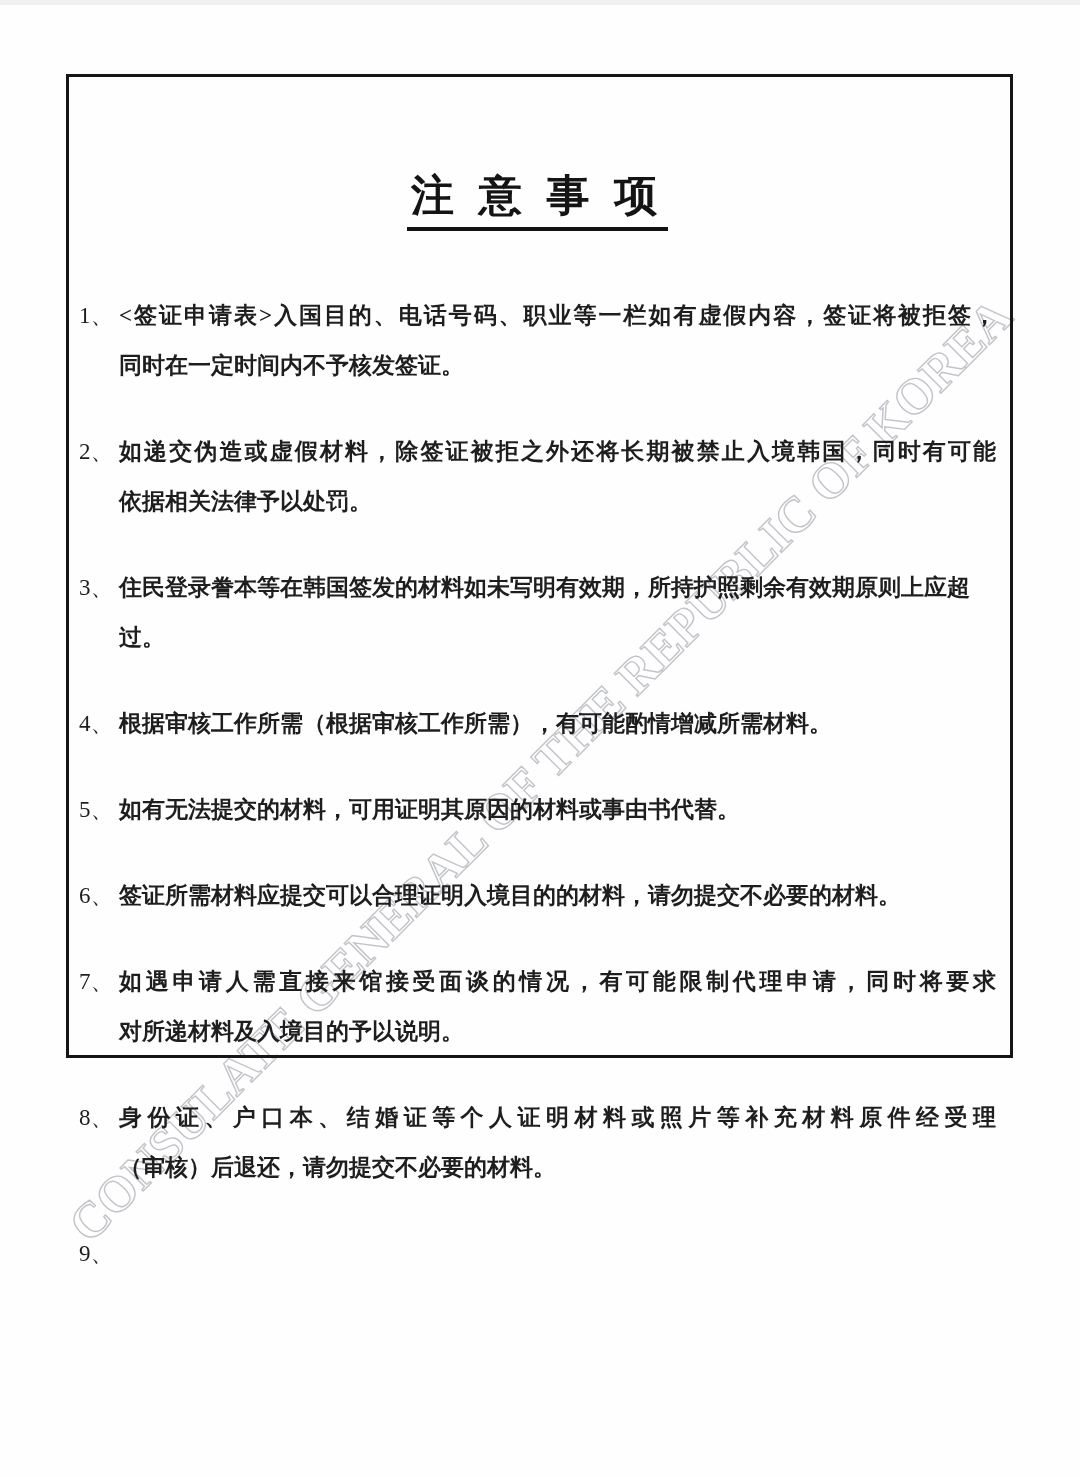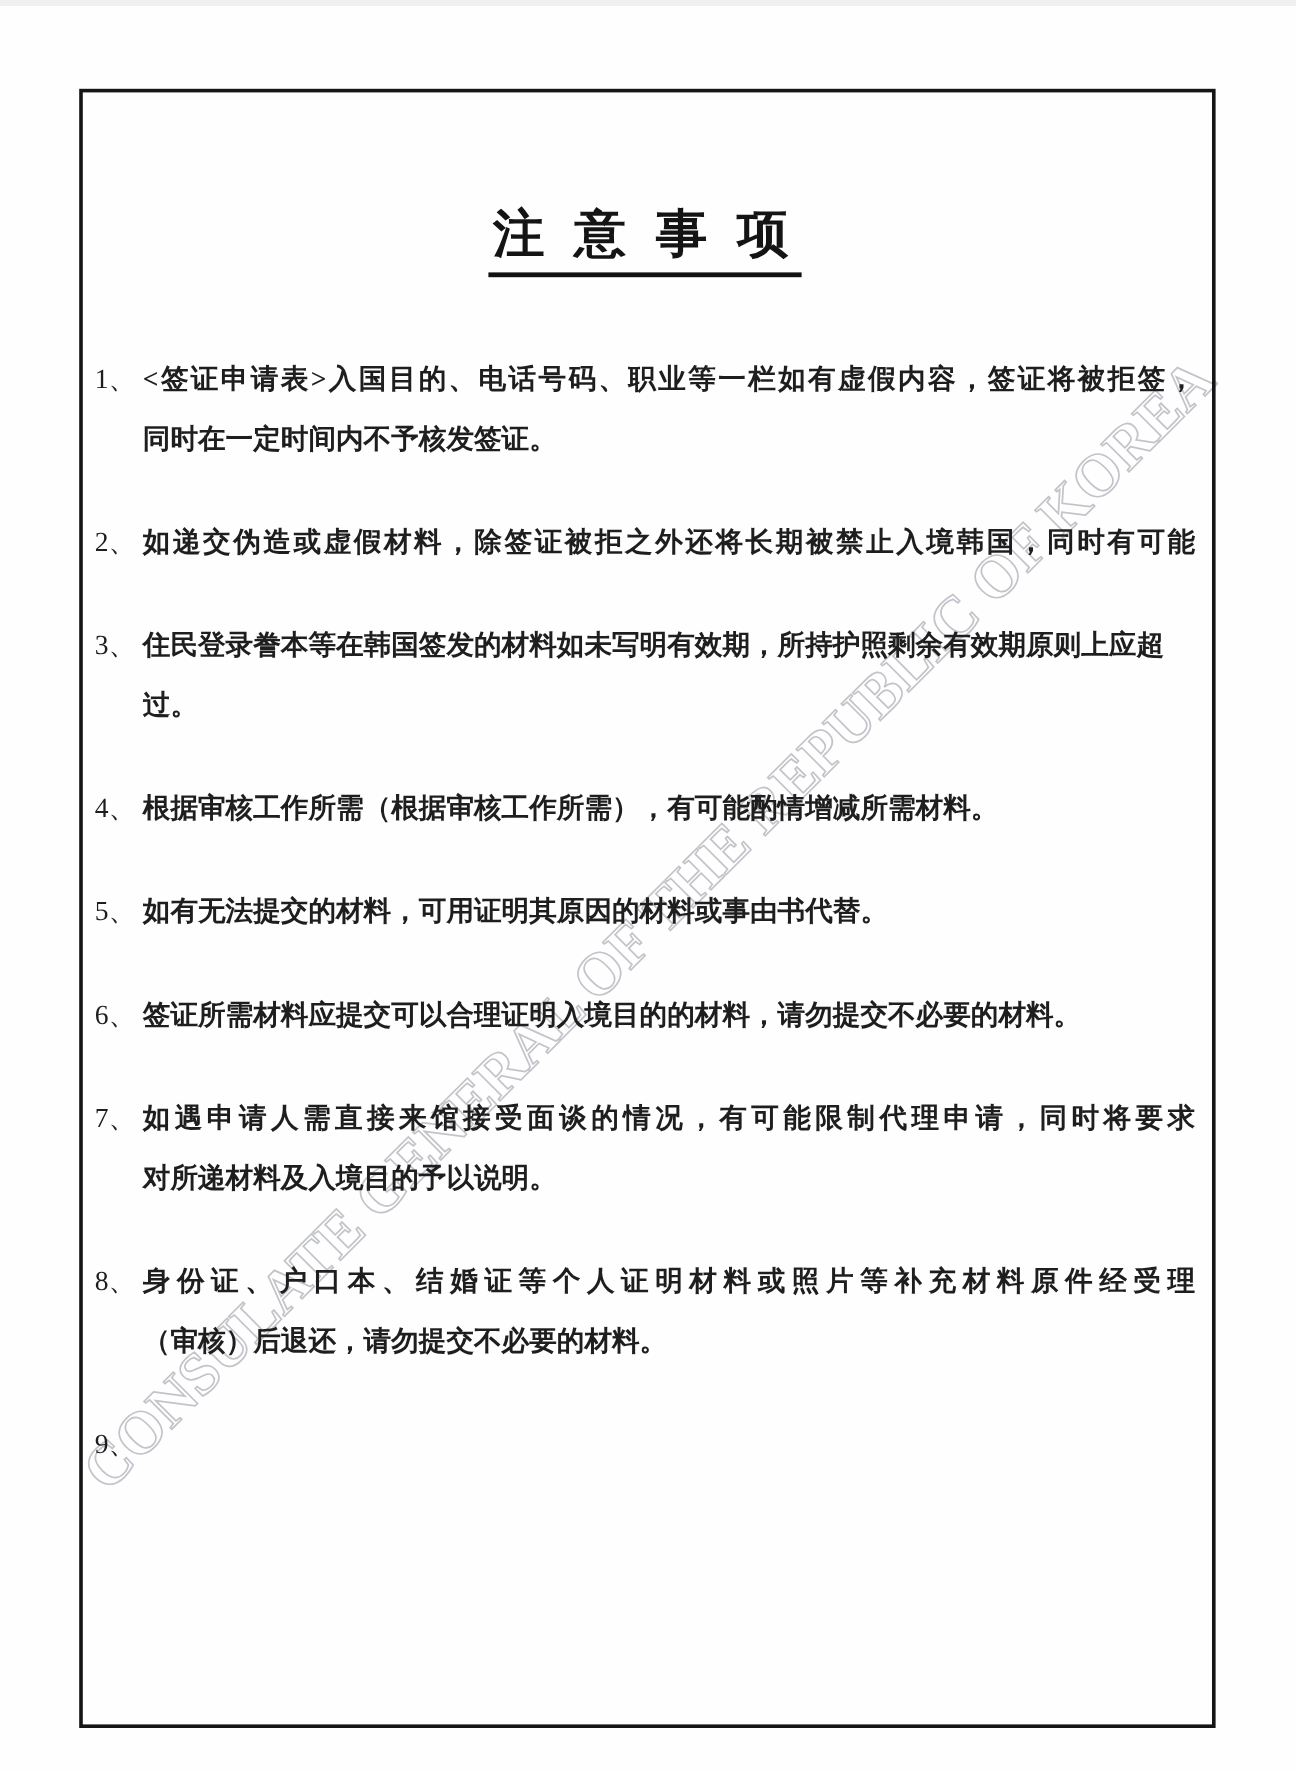--- a/index.html
+++ b/index.html
@@ -25,21 +25,21 @@
     letter-spacing: 0px;
     white-space: nowrap;
     color: transparent;
     -webkit-text-stroke: 1.4px #c2c4ca;
     z-index: 0;
     user-select: none;
   }
   .frame {
     position: absolute;
     left: 66px; top: 74px;
-    width: 947px; height: 1366px;
+    width: 947px; height: 984px;
     border: 3px solid #151515;
     box-sizing: border-box;
     padding: 0 14px 0 10px;
     z-index: 1;
   }
   .title {
     width: max-content;
     margin: 94px auto 0;
     font-size: 43px;
     font-weight: bold;
@@ -76,20 +76,21 @@
         <div class="item-lines">
           <div class="line fill">&lt;签证申请表&gt;入国目的、电话号码、职业等一栏如有虚假内容，签证将被拒签，</div>
           <div class="line">同时在一定时间内不予核发签证。</div>
         </div>
       </div>
 
       <div class="item">
         <span class="item-num">2、</span>
         <div class="item-lines">
           <div class="line fill">如递交伪造或虚假材料，除签证被拒之外还将长期被禁止入境韩国，同时有可能</div>
+          <div class="line">依据相关法律予以处罚。</div>
         </div>
       </div>
 
       <div class="item">
         <span class="item-num">3、</span>
         <div class="item-lines">
           <div class="line">住民登录誊本等在韩国签发的材料如未写明有效期，所持护照剩余有效期原则上应超过。</div>
         </div>
       </div>
 

